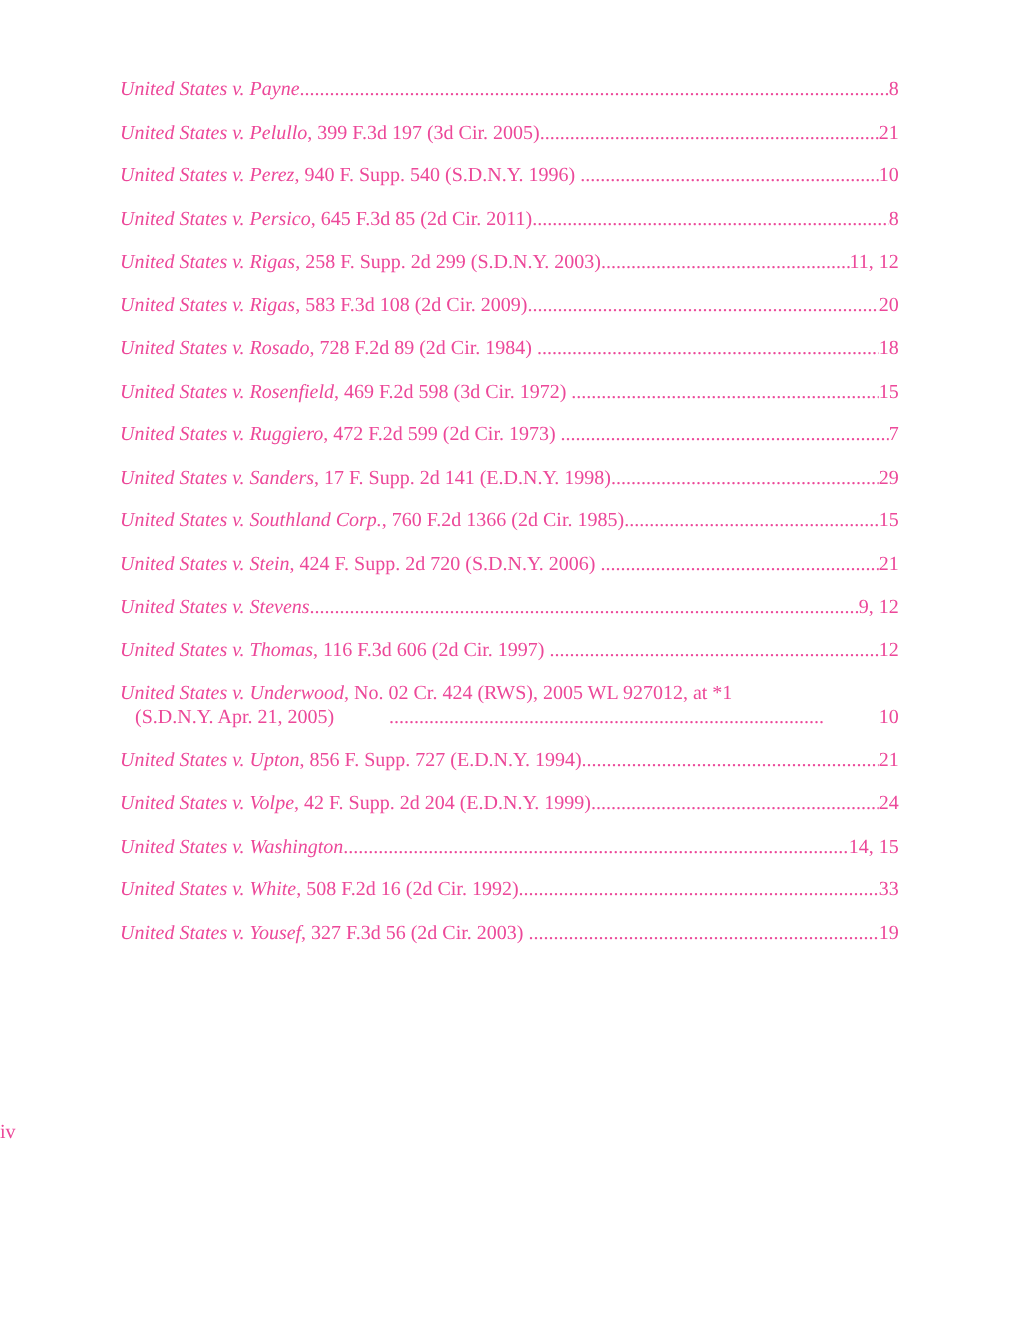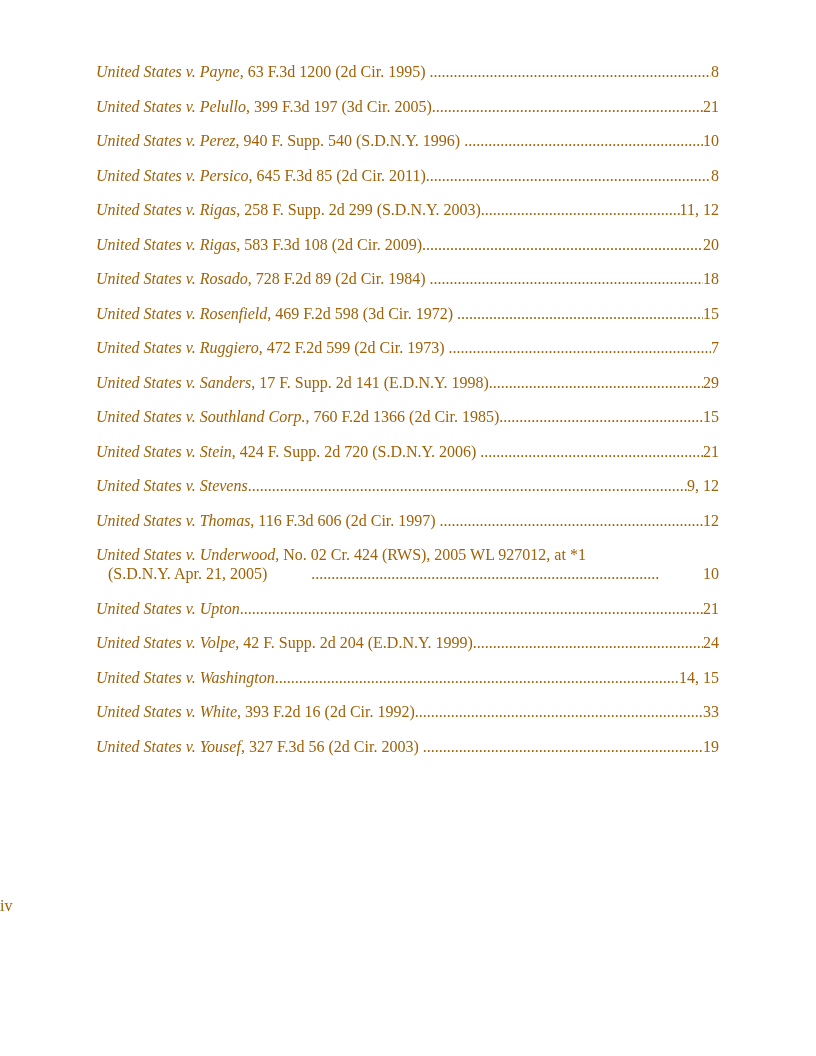--- a/index.html
+++ b/index.html
@@ -4,21 +4,21 @@
 <style>
   html, body { margin: 0; padding: 0; background: #e8e8e8; }
   .page {
     position: relative;
     width: 816px;
     height: 1056px;
     margin: 0 auto;
     background: #ffffff;
     font-family: "Liberation Serif", serif;
     font-size: 16px;
-    color: #a16207;
+    color: #ec4899;
     overflow: hidden;
   }
   .toa {
     position: absolute;
     left: 96px;
     right: 97px;
     top: 62px;
   }
   .toa-entry {
     display: flex;
@@ -56,21 +56,20 @@
   }
 </style>
 </head>
 <body>
 
 <div class="page">
   <div class="toa">
 
     <div class="toa-entry">
       <span class="case-name">United States v. Payne</span>
-        <span class="citation">, 63 F.3d 1200 (2d Cir. 1995) </span>
         <span class="dot-leader"></span>
         <span class="page-ref">8</span>
     </div>
 
     <div class="toa-entry">
       <span class="case-name">United States v. Pelullo</span>
         <span class="citation">, 399 F.3d 197 (3d Cir. 2005)</span>
         <span class="dot-leader"></span>
         <span class="page-ref">21</span>
     </div>
@@ -165,40 +164,41 @@
       </div>
       <div class="line2">
         <span class="citation">(S.D.N.Y. Apr. 21, 2005)</span>
           <span class="dot-leader"></span>
           <span class="page-ref">10</span>
       </div>
     </div>
 
     <div class="toa-entry">
       <span class="case-name">United States v. Upton</span>
+        <span class="citation">, 856 F. Supp. 727 (E.D.N.Y. 1994)</span>
         <span class="dot-leader"></span>
         <span class="page-ref">21</span>
     </div>
 
     <div class="toa-entry">
       <span class="case-name">United States v. Volpe</span>
         <span class="citation">, 42 F. Supp. 2d 204 (E.D.N.Y. 1999)</span>
         <span class="dot-leader"></span>
         <span class="page-ref">24</span>
     </div>
 
     <div class="toa-entry">
       <span class="case-name">United States v. Washington</span>
         <span class="dot-leader"></span>
         <span class="page-ref">14, 15</span>
     </div>
 
     <div class="toa-entry">
       <span class="case-name">United States v. White</span>
-        <span class="citation">, 393 F.2d 16 (2d Cir. 1992)</span>
+        <span class="citation">, 508 F.2d 16 (2d Cir. 1992)</span>
         <span class="dot-leader"></span>
         <span class="page-ref">33</span>
     </div>
 
     <div class="toa-entry">
       <span class="case-name">United States v. Yousef</span>
         <span class="citation">, 327 F.3d 56 (2d Cir. 2003) </span>
         <span class="dot-leader"></span>
         <span class="page-ref">19</span>
     </div>

